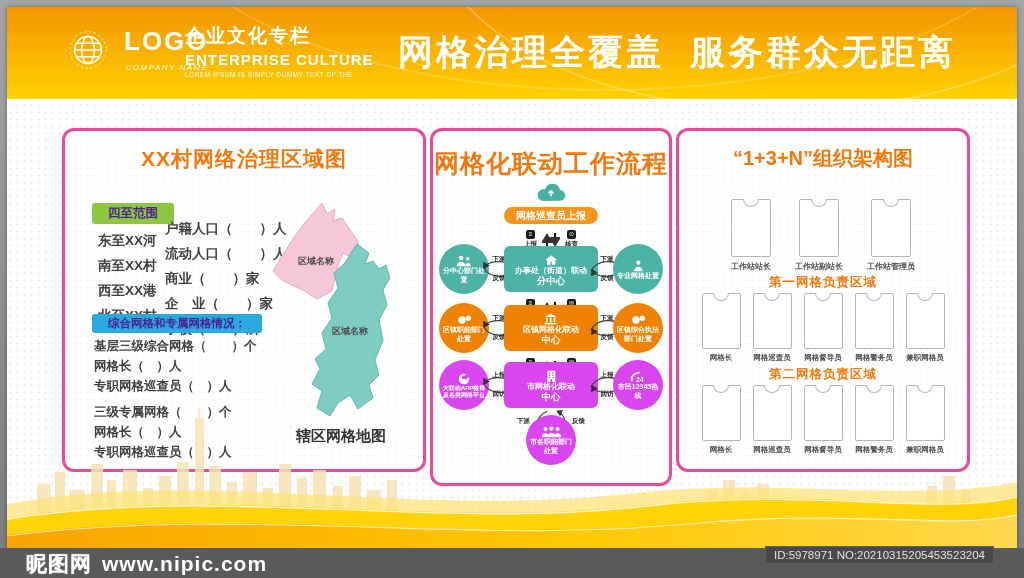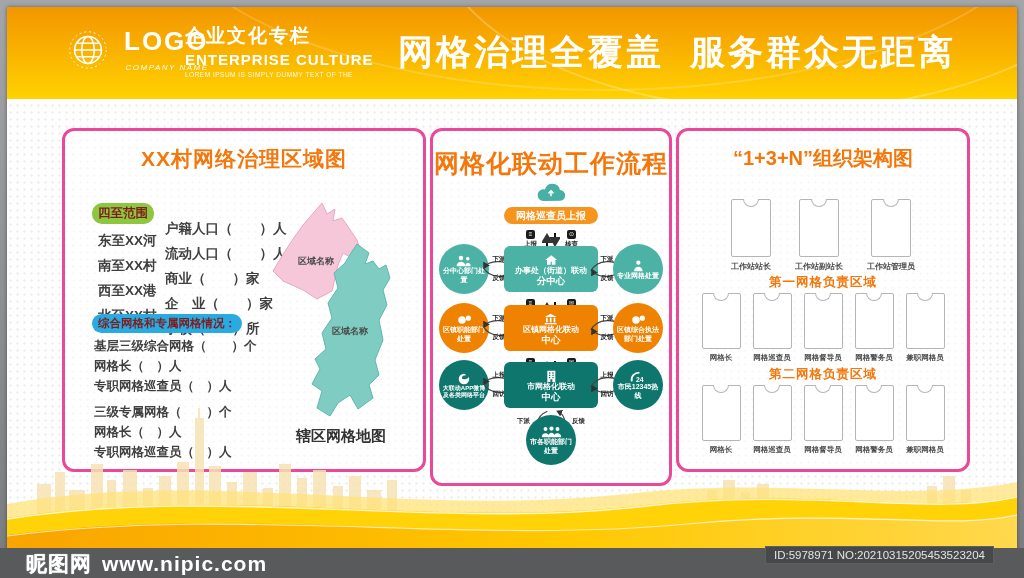--- a/index.html
+++ b/index.html
@@ -21,21 +21,21 @@
   .main-title{position:absolute;left:350px;right:20px;top:22px;text-align:center;color:#fff;font-size:35px;font-weight:bold;letter-spacing:3px;white-space:nowrap;}
   .main-title .gap{display:inline-block;width:26px;}
   
   .content{position:absolute;left:0;top:95px;width:100%;bottom:0;background:#fefefe;}
   .dots{position:absolute;inset:0;background-image:radial-gradient(circle,#e0e0e0 1px,transparent 1.3px);background-size:7px 7px;opacity:.5;}
   .panel{position:absolute;border:3px solid #ec4899;border-radius:12px;background:rgba(255,255,255,.55);}
   .p-title{position:absolute;left:0;right:0;text-align:center;color:#f4770b;font-weight:bold;}
   
   .panel-left{left:55px;top:26px;width:358px;height:338px;}
   .panel-left .p-title{top:14px;font-size:21px;letter-spacing:1px;}
-  .badge{position:absolute;color:#7f1d1d;font-weight:bold;border-radius:10px;padding:2px 6px;}
+  .badge{position:absolute;color:#4c1d95;font-weight:bold;border-radius:3px;padding:2px 16px;}
   .badge-green{left:27px;top:72px;background:#8dc63f;font-size:12.5px;}
   .badge-blue{left:27px;top:183px;background:#29abe2;font-size:11.5px;}
   .scope-list{position:absolute;left:33px;top:97px;font-size:13.5px;font-weight:bold;color:#3f3f3f;line-height:25px;}
   .stat-list{position:absolute;left:100px;top:85px;font-size:13.5px;font-weight:bold;color:#3f3f3f;line-height:25px;}
   .grid-lines1{position:absolute;left:29px;top:205px;font-size:12.5px;font-weight:bold;color:#3f3f3f;line-height:20px;}
   .grid-lines2{position:absolute;left:29px;top:271px;font-size:12.5px;font-weight:bold;color:#3f3f3f;line-height:20px;}
   .mapbox{position:absolute;left:195px;top:38px;width:162px;height:262px;}
   .map-caption{position:absolute;left:195px;top:296px;width:162px;text-align:center;font-size:15px;font-weight:bold;color:#333;}
   
   .panel-center{left:423px;top:26px;width:236px;height:352px;}
@@ -44,21 +44,21 @@
   .pill{position:absolute;left:50%;transform:translateX(-50%);top:76px;background:#f7941d;color:#fff;font-size:10px;font-weight:bold;line-height:17px;padding:0 12px;border-radius:9px;white-space:nowrap;}
   .vlink{position:absolute;left:0;right:0;display:flex;justify-content:center;align-items:flex-start;gap:5px;}
   .vitem{display:flex;flex-direction:column;align-items:center;gap:1px;}
   .micro{width:9px;height:9px;background:#1b1b1b;border-radius:2px;color:#fff;font-size:6px;line-height:9px;text-align:center;}
   .vlabel{font-size:6.5px;font-weight:bold;color:#222;}
   .vnote{position:absolute;left:0;right:0;text-align:center;font-size:6px;color:#8a8a8a;}
   .fcircle{position:absolute;width:50px;height:50px;border-radius:50%;color:#fff;display:flex;flex-direction:column;align-items:center;justify-content:center;text-align:center;padding:2px;box-sizing:border-box;}
   .fbox{position:absolute;left:71px;width:94px;height:46px;border-radius:6px;color:#fff;display:flex;flex-direction:column;align-items:center;justify-content:center;text-align:center;}
   .teal{background:#4bb2a5;}
   .orange{background:#ef8200;}
-  .blue{background:#0f766e;}
+  .blue{background:#d946ef;}
   .ftext{font-size:7px;line-height:1.25;font-weight:bold;display:block;}
   .b1{font-size:8px;font-weight:bold;line-height:1.2;}
   .b2{font-size:9.5px;font-weight:bold;line-height:1.2;}
   .ficon{display:block;height:13px;margin-bottom:1px;}
   .ficon svg{height:12px;fill:#fff;}
   .loop{position:absolute;width:40px;height:28px;}
   .loop svg{position:absolute;inset:0;}
   .loop .l1{position:absolute;top:0;left:0;right:0;text-align:center;font-size:6.5px;font-weight:bold;color:#222;}
   .loop .l2{position:absolute;bottom:0;left:0;right:0;text-align:center;font-size:6.5px;font-weight:bold;color:#222;}
   .vloop{position:absolute;left:50%;transform:translateX(-50%);width:56px;height:30px;}

